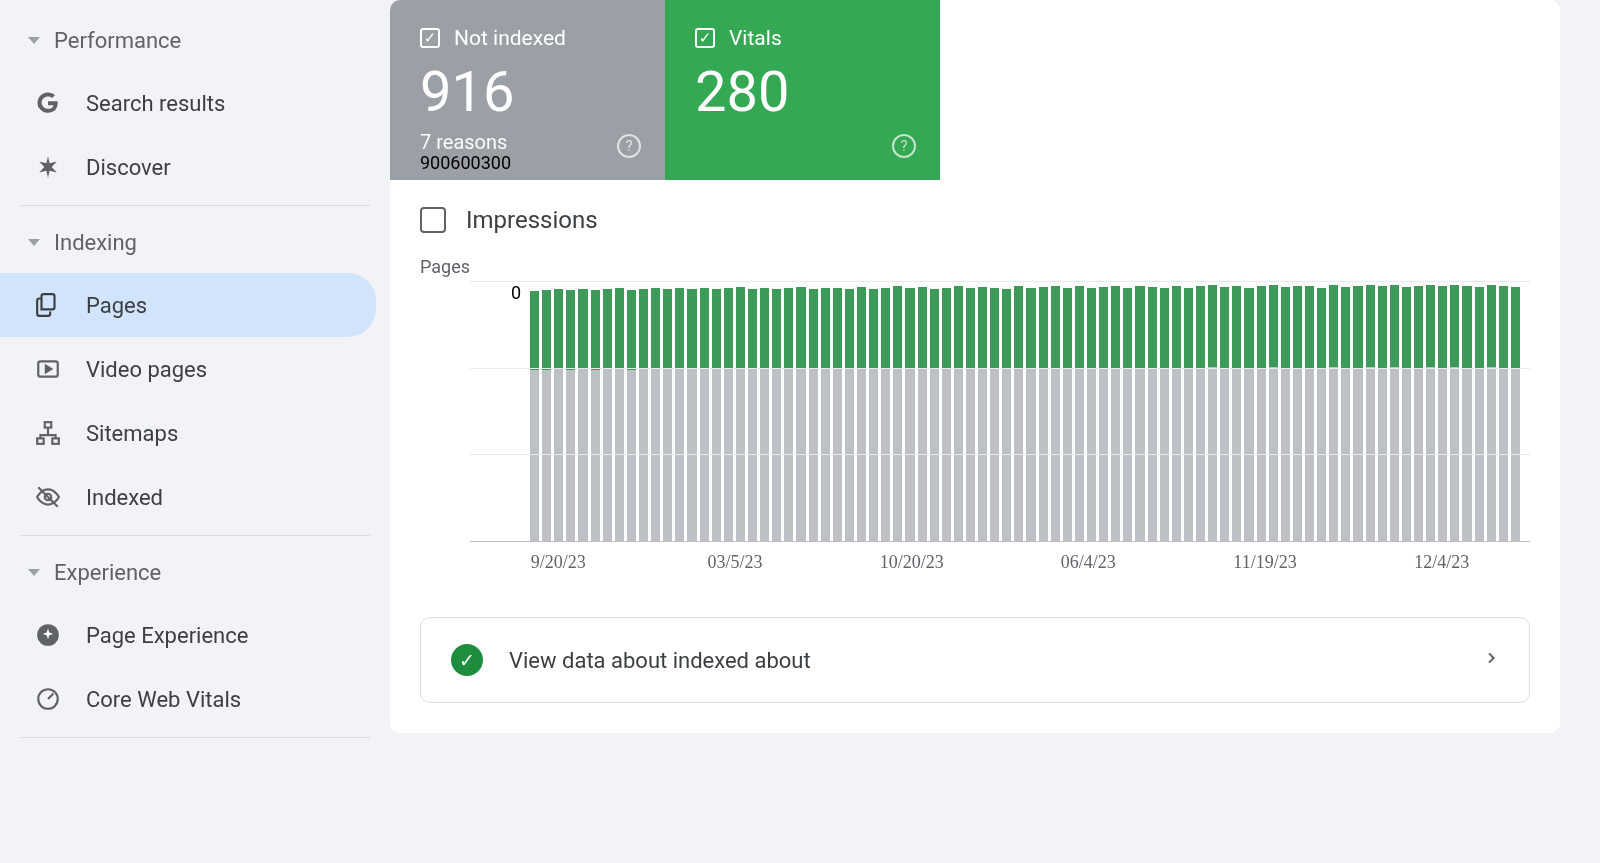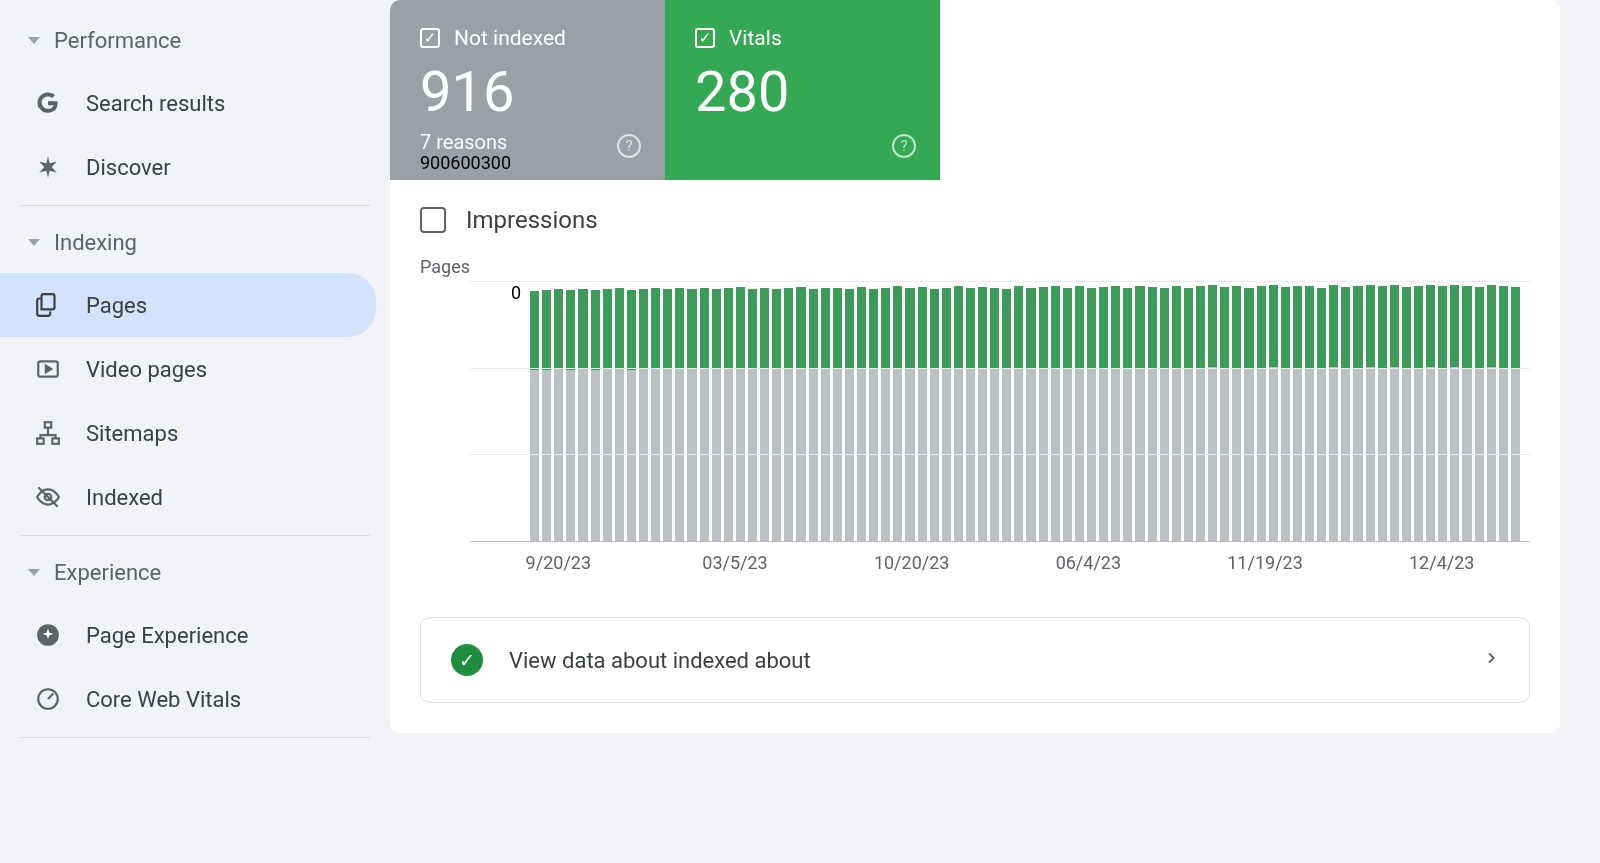--- a/index.html
+++ b/index.html
@@ -173,20 +173,21 @@
   .bar-col { flex:1; display:flex; flex-direction:column; justify-content:flex-end; height:100%; }
   .bar-top { background:#3c9b58; width:100%; }
   .bar-bot { background:#bdc1c6; width:100%; }
 
   .x-axis {
     display:flex;
     margin-left: 50px;
     padding: 10px 0 4px 0;
     font-size: 18px;
     color: #5f6368;
+    font-family: Liberation Serif, serif;
   }
   .x-axis span { flex:1; text-align:center; }
 
   .action-row {
     margin: 36px 30px 30px 30px;
     border: 1px solid #dadce0;
     border-radius: 10px;
     display: flex;
     align-items: center;
     padding: 26px 30px;

